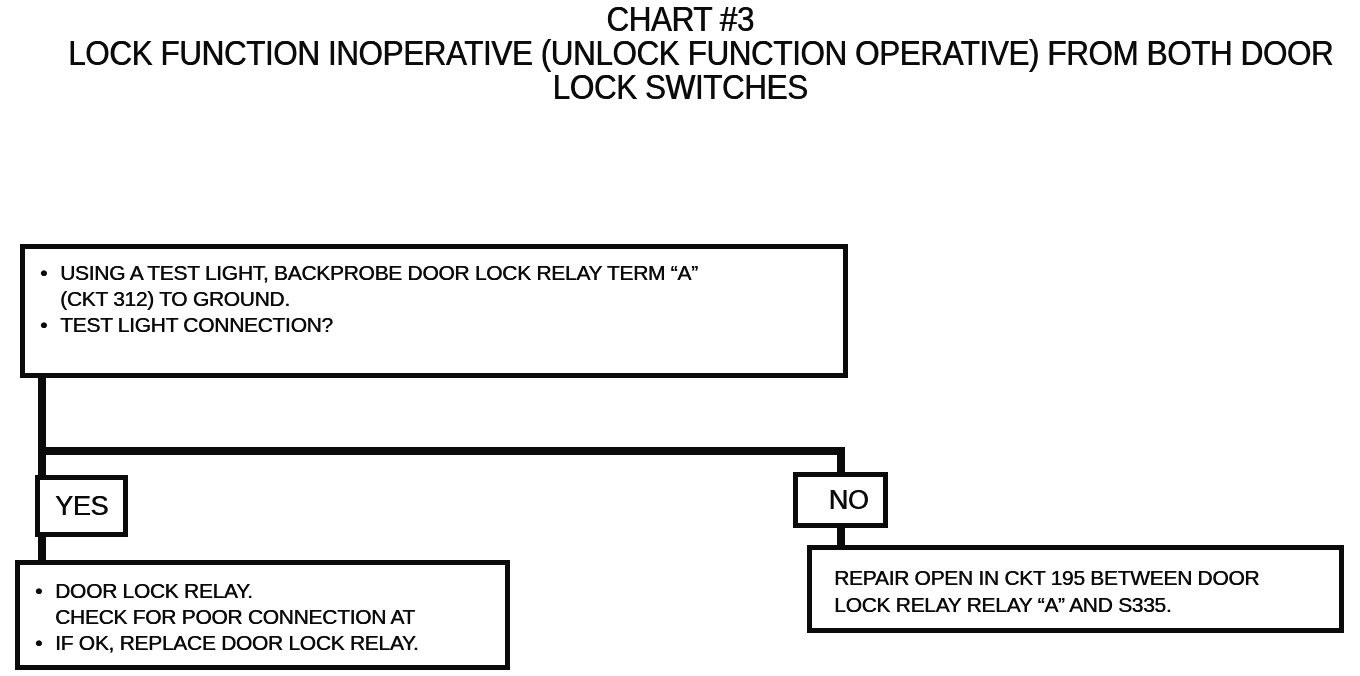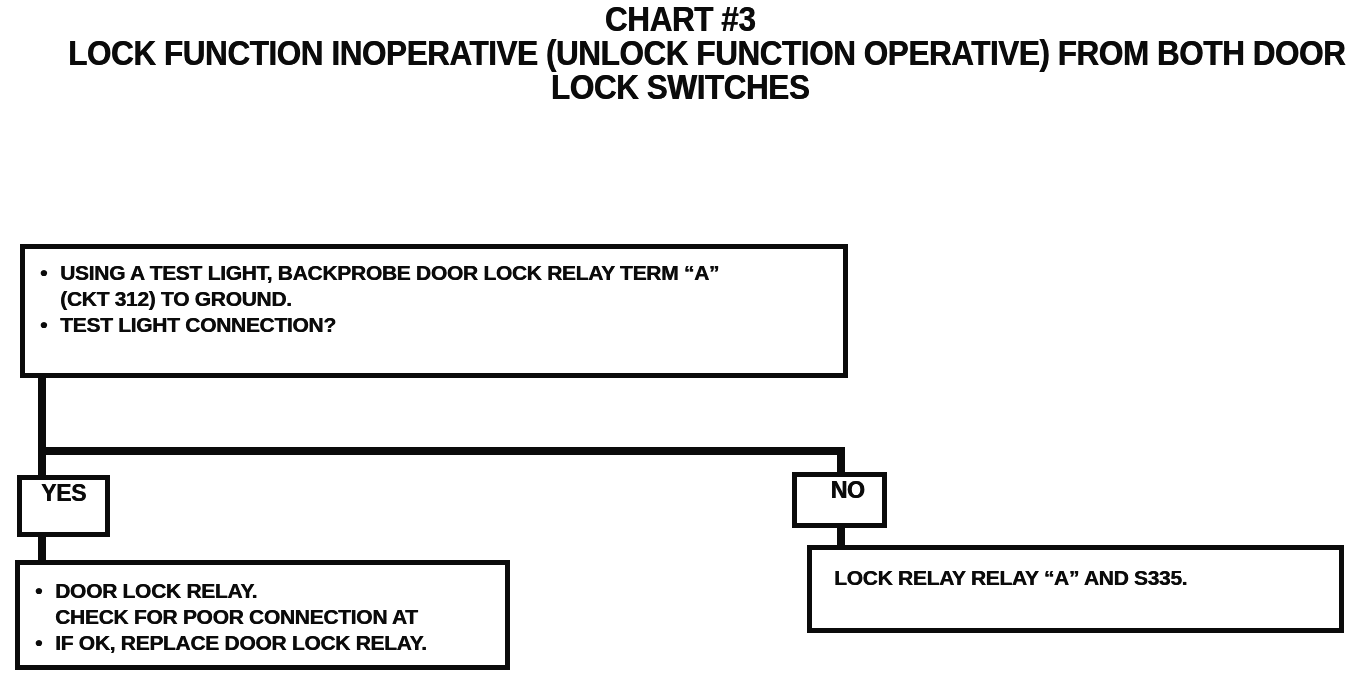--- a/index.html
+++ b/index.html
@@ -5,21 +5,21 @@
   :root{
     --ink:#0b0b0b;
     --paper:#ffffff;
   }
   html,body{margin:0;padding:0;background:#fff;}
   .page{
     position:relative;
     width:1360px;height:676px;
     background:var(--paper);
     font-family:"Liberation Sans","DejaVu Sans",sans-serif;
-    font-weight:700;
+    font-weight:400;
     color:var(--ink);
     overflow:hidden;
     -webkit-font-smoothing:antialiased;
   }
   
   .title{
     position:absolute;left:0;top:2px;width:1360px;
     text-align:center;
     font-size:35px;line-height:34px;
     letter-spacing:-0.5px;
@@ -30,27 +30,28 @@
   }
   
   .box{
     position:absolute;
     box-sizing:border-box;
     border:5px solid var(--ink);
     background:var(--paper);
   }
   .box-question{left:20px;top:244px;width:828px;height:134px;padding:11px 14px 0 15px;}
   .box-yes{left:17px;top:475px;width:93px;height:62px;}
-  .box-no{left:792px;top:472px;width:95px;height:56px;padding-left:16px;}
+  .box-no{left:775px;top:472px;width:95px;height:56px;padding-left:16px;}
   .box-yes-result{left:15px;top:560px;width:495px;height:110px;padding:13px 10px 0 15px;}
   .box-no-result{left:807px;top:545px;width:537px;height:88px;padding:14px 10px 0 22px;}
   .answer-label{
-    display:flex;align-items:flex-start;justify-content:center;
-    font-size:23px;letter-spacing:-0.3px;
+    display:flex;align-items:center;justify-content:center;
+    font-size:27px;letter-spacing:-0.3px;
     text-shadow:0.6px 0 0 currentColor;
+    margin-left:18px;
   }
   
   .btxt{font-size:21px;line-height:26px;letter-spacing:-0.3px;text-shadow:0.5px 0 0 currentColor;}
   .bullet-row{display:flex;align-items:flex-start;}
   .bullet{width:20px;flex:0 0 20px;font-size:21px;line-height:26px;}
   .bline{display:block;white-space:nowrap;}
   .plainline{display:block;white-space:nowrap;font-size:21px;line-height:27px;letter-spacing:-0.3px;text-shadow:0.5px 0 0 currentColor;}
   
   .conn{position:absolute;background:var(--ink);}
   .conn-v1{left:38px;top:378px;width:8px;height:100px;}
@@ -110,16 +111,17 @@
         <span class="bline">IF OK, REPLACE DOOR LOCK RELAY.</span>
       </span>
     </div>
   </div>
 
   <div class="box box-no answer-label">
     <span>NO</span>
   </div>
 
   <div class="box box-no-result">
+    <span class="plainline">REPAIR OPEN IN CKT 195 BETWEEN DOOR</span>
     <span class="plainline">LOCK RELAY RELAY “A” AND S335.</span>
   </div>
 
 </div>
 
 </body></html>

